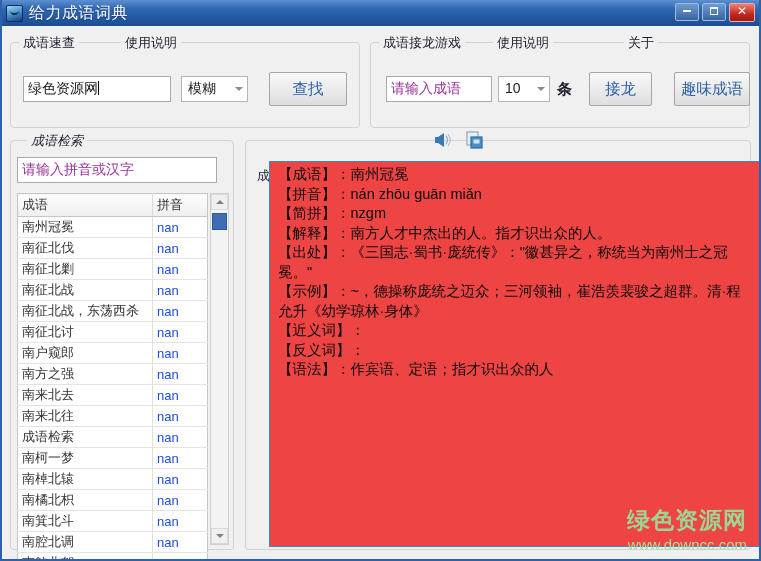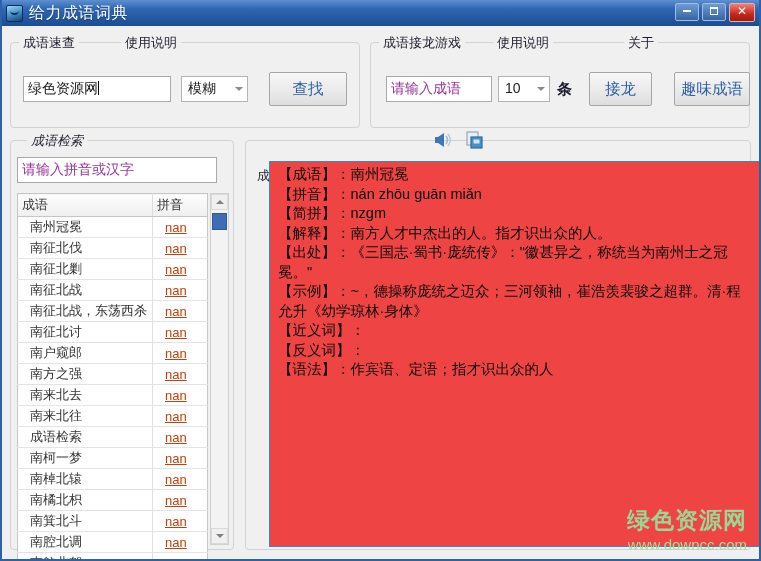--- a/index.html
+++ b/index.html
@@ -39,23 +39,23 @@
   .btn{position:absolute;background:linear-gradient(180deg,#f7f7f7,#e9e9e9 60%,#dedede);
     border:1px solid #a6a6a6;border-radius:2px;color:var(--accent_blue,#2b5fa8);
     font-size:15.5px;text-align:center;display:flex;align-items:center;justify-content:center;cursor:default;}
   .static-label{position:absolute;font-size:15px;color:#1c1c2e;}
   
   .idiom-table{position:absolute;left:6px;top:52px;width:190px;height:352px;border:1px solid #c6c6c6;
     border-collapse:collapse;table-layout:fixed;background:#fff;font-size:13px;color:#333;}
   .idiom-table th{font-weight:normal;text-align:left;padding:2px 4px;height:20px;
     background:linear-gradient(#fdfdfd,#efefef);border-bottom:1px solid #c6c6c6;border-right:1px solid #dcdcdc;}
   .idiom-table th:last-child{border-right:none;}
-  .idiom-table td{padding:1px 12px;height:17.4px;border-bottom:1px solid #e4e4e4;border-right:1px solid #e0e0e0;
+  .idiom-table td{padding:1px 4px;height:17.4px;border-bottom:1px solid #e4e4e4;border-right:1px solid #e0e0e0;
     white-space:nowrap;overflow:hidden;}
-  .idiom-table td:last-child{border-right:none;color:#c2410c;text-decoration:underline;}
+  .idiom-table td:last-child{border-right:none;color:#1d4ed8;}
   .scrollbar{position:absolute;left:199px;top:52px;width:19px;height:352px;background:#f3f3f3;
     border:1px solid #d0d0d0;}
   .sb-arrow{position:absolute;left:0;width:17px;height:16px;background:#f0f0f0;border:1px solid #dadada;
     display:flex;align-items:center;justify-content:center;}
   .sb-arrow.up{top:0;}
   .sb-arrow.down{bottom:0;}
   .tri-up{width:0;height:0;border-left:4px solid transparent;border-right:4px solid transparent;border-bottom:4px solid #808080;}
   .tri-down{width:0;height:0;border-left:4px solid transparent;border-right:4px solid transparent;border-top:4px solid #808080;}
   .sb-thumb{position:absolute;left:1px;top:19px;width:15px;height:17px;background:var(--scroll_thumb,#3e6db4);
     border:1px solid #295a9d;}

